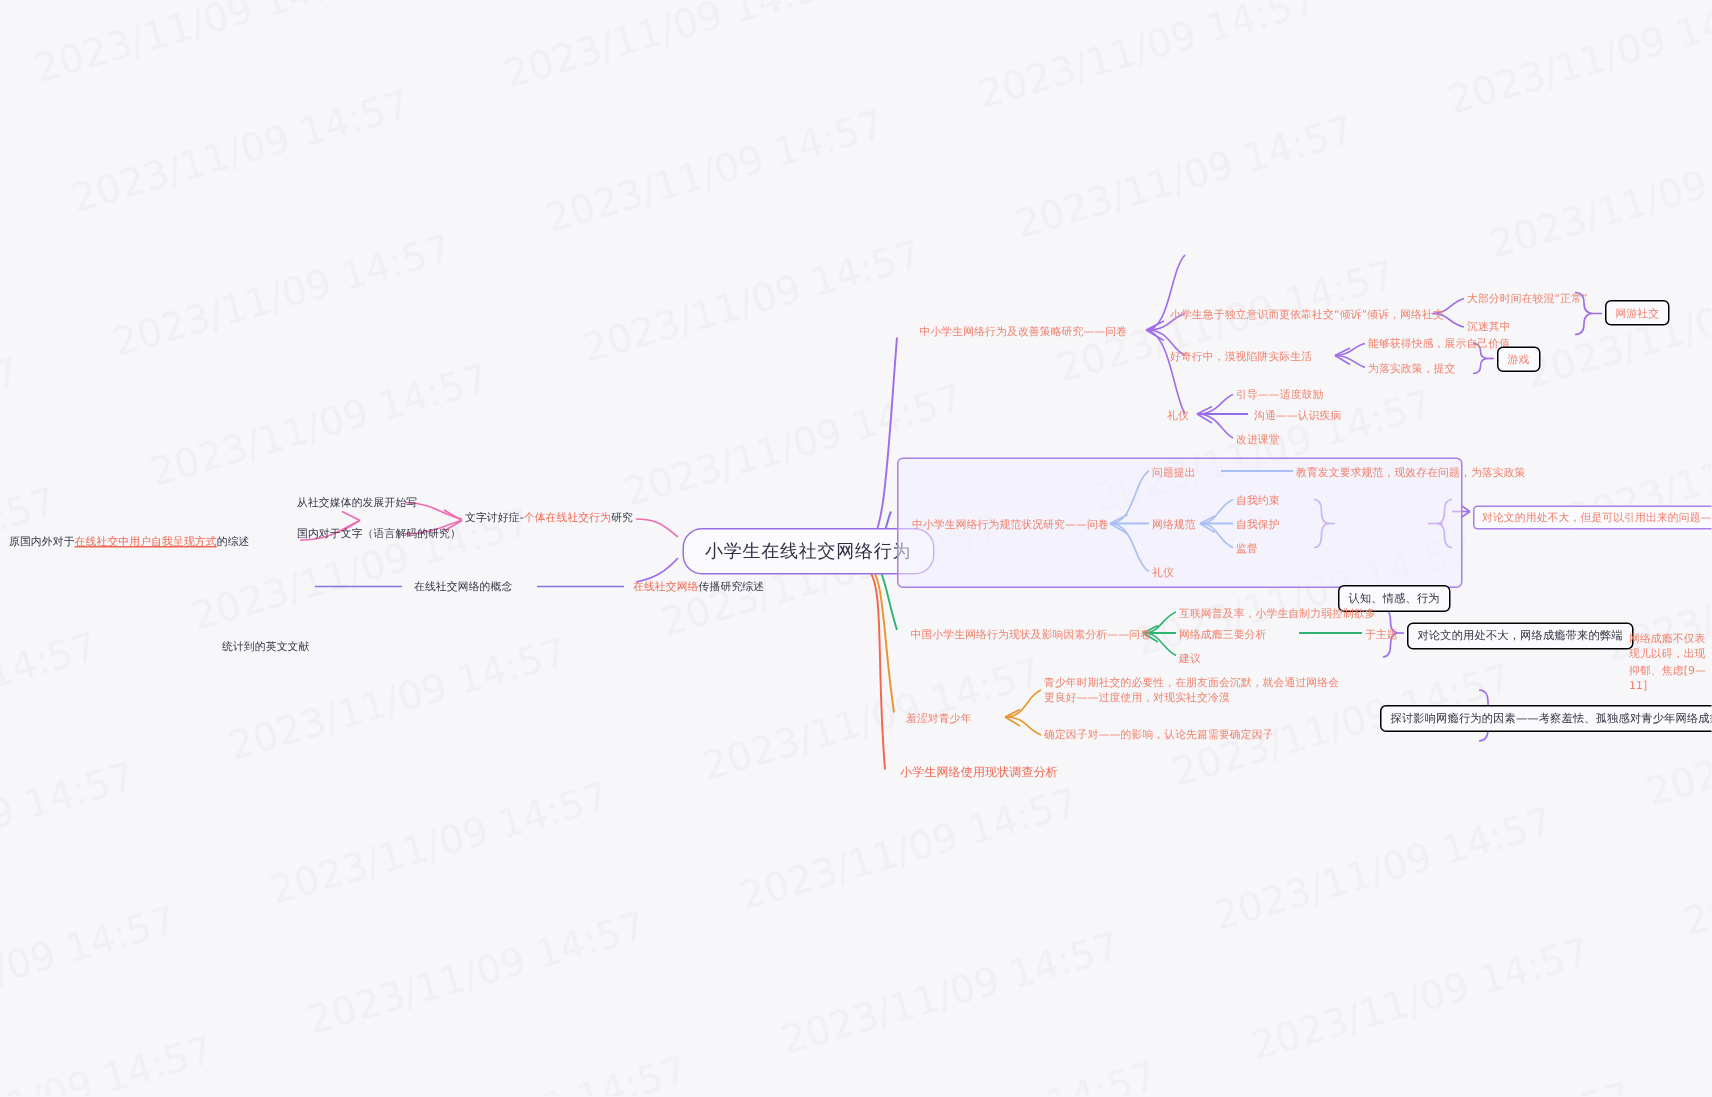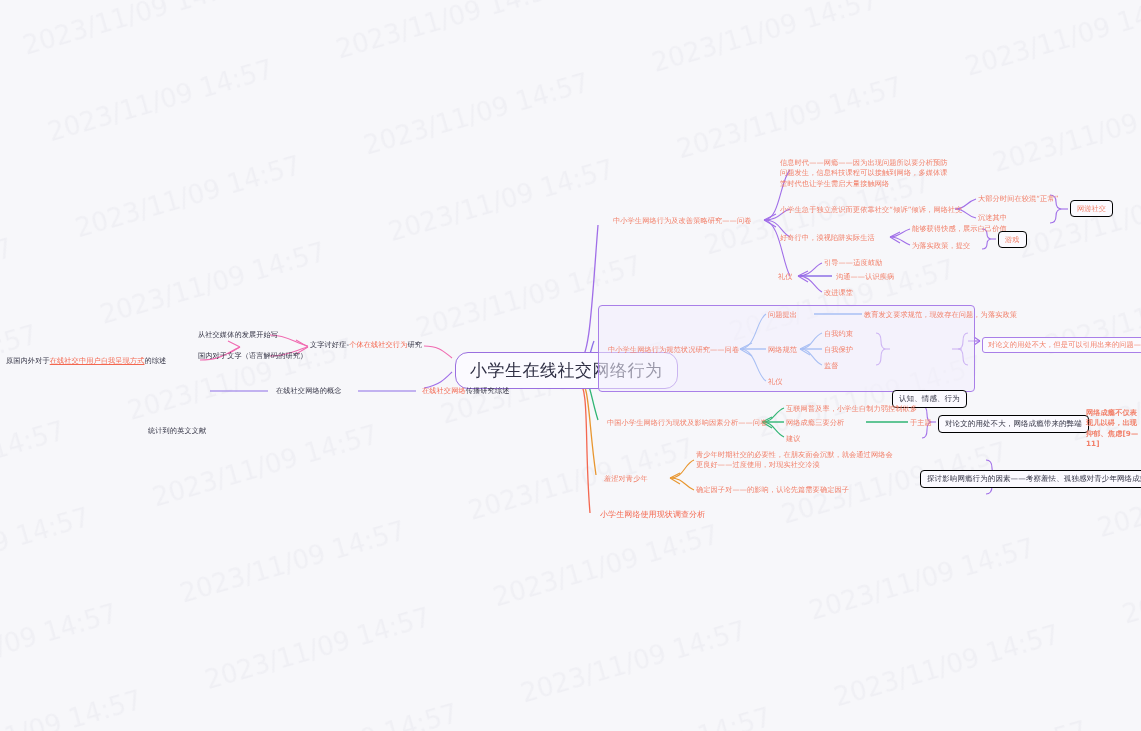--- a/index.html
+++ b/index.html
@@ -23,21 +23,21 @@
     line-height:1.45;
     white-space:pre-wrap;
     letter-spacing:.1px;
   }
   .center-node{
     position:absolute;
     border:1.4px solid #9a6fe0;
     border-radius:13px;
     background:#fbfaff;
     color:#2f2f44;
-    font-size:17px;
+    font-size:12px;
     padding:6px 14px;
     white-space:nowrap;
     letter-spacing:.5px;
   }
   .boxed{
     border:1px solid #000000;
     border-radius:4px;
     background:#fbfaff;
     padding:2.5px 6px;
     display:inline-block;
@@ -170,21 +170,20 @@
 
   <div class="node nowrap" style="left:330px;top:386px;">
     <span style="visibility:hidden">.</span>
   </div>
   <div class="node nowrap" style="left:422px;top:386px;">
     <span class="c-red">在线社交网络</span><span class="c-dark">传播研究综述</span>
   </div>
 
   <div class="node nowrap c-salmon" style="left:613px;top:216px;">中小学生网络行为及改善策略研究——问卷</div>
 
-  <div class="node c-salmon" style="left:780px;top:158px;width:168px;">信息时代——网瘾——因为出现问题所以要分析预防问题发生，信息科技课程可以接触到网络，多媒体课堂时代也让学生需启大量接触网络</div>
 
   <div class="node nowrap c-salmon" style="left:780px;top:205px;">小学生急于独立意识而更依靠社交“倾诉”倾诉，网络社交</div>
   <div class="node nowrap c-salmon" style="left:978px;top:194px;">大部分时间在较混“正常”</div>
   <div class="node nowrap c-salmon" style="left:978px;top:213px;">沉迷其中</div>
   <div class="node boxed c-salmon" style="position:absolute;left:1070px;top:200px;font-size:7.2px;">网游社交</div>
 
   <div class="node nowrap c-salmon" style="left:780px;top:233px;">好奇行中，漠视陷阱实际生活</div>
   <div class="node nowrap c-salmon" style="left:912px;top:224px;">能够获得快感，展示自己价值</div>
   <div class="node nowrap c-salmon" style="left:912px;top:241px;">为落实政策，提交</div>
   <div class="node boxed c-salmon" style="position:absolute;left:998px;top:231px;font-size:7.2px;">游戏</div>
@@ -214,21 +213,21 @@
 
   <div class="node nowrap c-salmon" style="left:607px;top:418px;">中国小学生网络行为现状及影响因素分析——问卷</div>
 
   <div class="node nowrap c-salmon" style="left:786px;top:404px;">互联网普及率，小学生自制力弱控制欲多</div>
   <div class="node nowrap c-salmon" style="left:786px;top:418px;">网络成瘾三要分析</div>
   <div class="node nowrap c-salmon" style="left:910px;top:418px;">于主题</div>
   <div class="node nowrap c-salmon" style="left:786px;top:434px;">建议</div>
 
   <div class="node boxed c-dark" style="position:absolute;left:938px;top:415px;font-size:7.5px;">对论文的用处不大，网络成瘾带来的弊端</div>
 
-  <div class="node c-salmon" style="left:1086px;top:408px;width:56px;font-weight:bold;">网络成瘾不仅表现儿以碍，出现抑郁、焦虑[9—11]</div>
+  <div class="node c-salmon" style="left:1086px;top:421px;width:56px;">网络成瘾不仅表现儿以碍，出现抑郁、焦虑[9—11]</div>
 
   <div class="node nowrap c-salmon" style="left:604px;top:474px;">羞涩对青少年</div>
 
   <div class="node c-salmon" style="left:696px;top:450px;width:200px;">青少年时期社交的必要性，在朋友面会沉默，就会通过网络会更良好——过度使用，对现实社交冷漠</div>
   <div class="node nowrap c-salmon" style="left:696px;top:485px;">确定因子对——的影响，认论先篇需要确定因子</div>
 
   <div class="node boxed c-dark" style="position:absolute;left:920px;top:470px;font-size:7.5px;">探讨影响网瘾行为的因素——考察羞怯、孤独感对青少年网络成瘾行为的影响</div>
 
   <div class="node nowrap c-red" style="left:600px;top:509px;font-size:8px;">小学生网络使用现状调查分析</div>
 

